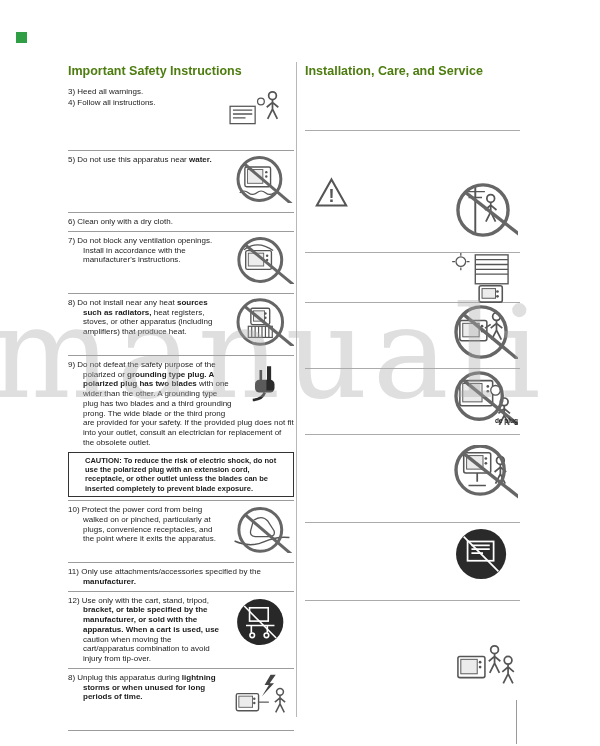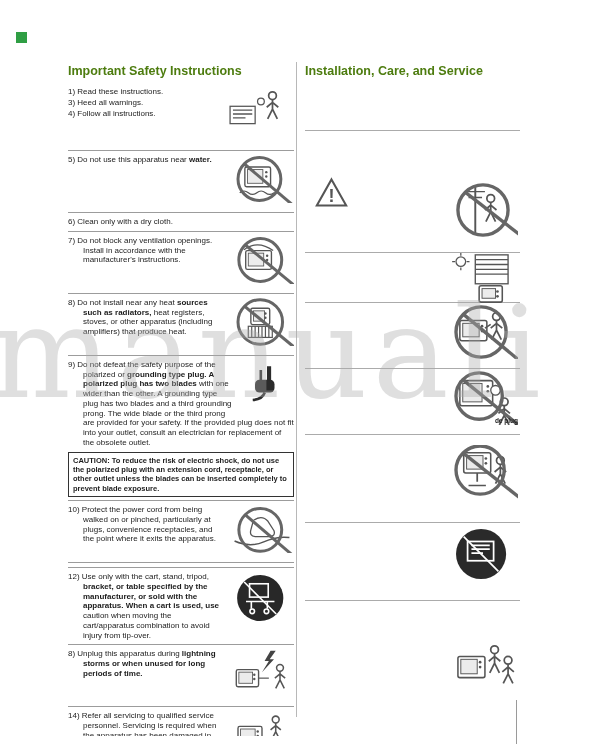--- a/index.html
+++ b/index.html
@@ -11,21 +11,21 @@
 
   .left-col{position:absolute;left:68px;top:64px;width:226px;height:672px;overflow:hidden;}
   .right-col{position:absolute;left:305px;top:64px;width:215px;height:672px;}
   .col-title{font-size:12.5px;font-weight:bold;margin:0 0 9px 0;color:#4d7c0f;}
 
   .block{overflow:hidden;}
   .illo{float:right;margin:0 0 2px 6px;}
   .entry{margin:0 0 1px 0;font-size:8px;line-height:1.22;padding-left:15px;text-indent:-15px;}
   .entry b{font-weight:bold;}
   .num{font-weight:normal;}
-  .caution{clear:both;border:1px solid #333;padding:3px 4px;font-size:7.5px;font-weight:bold;
+  .caution{clear:both;border:1px solid #333;padding:3px 16px;font-size:7.5px;font-weight:bold;
            line-height:1.25;margin-top:4px;}
   .sep{border-top:1px solid #9c9c9c;margin:3px 0 4px 0;height:0;}
 
   .rsec{position:relative;}
   .rline{border-bottom:1px solid #ababab;}
   .rillo{position:absolute;right:2px;}
   .warn{position:absolute;left:10px;top:46px;}
   .rcap{position:absolute;right:2px;bottom:10px;font-size:6.5px;font-weight:bold;color:#222;}
 
   .watermark{position:absolute;left:-10px;top:278px;z-index:40;pointer-events:none;
@@ -47,21 +47,20 @@
               <g stroke="#555" stroke-width="1.3" fill="#fff">
                 <rect x="6" y="20" width="26" height="18"></rect>
                 <path d="M9 24h20M9 28h20M9 32h13"></path>
               </g>
               <g stroke="#555" stroke-width="1.8" fill="none">
                 <circle cx="50" cy="9" r="4" fill="#fff"></circle>
                 <path d="M50 13 v10 M50 16 l-6 5 M50 16 l6 5 M50 23 l-5 10 M50 23 l5 10"></path>
               </g>
               <circle cx="38" cy="15" r="3.5" fill="#fff" stroke="#555" stroke-width="1.3"></circle>
             </svg></div>
-          <p class="entry"><span class="num">1) </span><span>Read these instructions.</span></p>
           <p class="entry"><span class="num">3) </span><span>Heed all warnings.</span></p>
           <p class="entry"><span class="num">4) </span><span>Follow all instructions.</span></p>
         </div>
         <div class="sep"></div>
         <div class="block">
           <div class="illo"><svg viewBox="0 0 72 56" width="64" height="48" xmlns="http://www.w3.org/2000/svg">
               <g stroke="#555" stroke-width="1.6" fill="#fff">
                 <rect x="16" y="14" width="30" height="23" rx="2"></rect>
                 <rect x="19" y="17" width="18" height="16" fill="#ececec" stroke-width="1"></rect>
                 <circle cx="41" cy="20" r="1.4" fill="#555" stroke="none"></circle>
@@ -135,20 +134,23 @@
               <path d="M4 42q18 8 34 1t30 -5" stroke="#555" stroke-width="1.8" fill="none"></path>
               <path d="M26 18q10 -7 17 1l7 11q2 6 -5 7H28q-7 -1 -5 -8z" fill="#fff" stroke="#555" stroke-width="1.5"></path>
               <g stroke="#666" stroke-width="3.5" fill="none">
                 <circle cx="34" cy="29" r="25"></circle>
                 <line x1="16.2" y1="11.2" x2="3417.8" y2="2917.8"></line>
               </g>
             </svg></div>
           <p class="entry"><span class="num">10) </span><span>Protect the power cord from being walked on or pinched, particularly at plugs, convenience receptacles, and the point where it exits the apparatus.</span></p>
         </div>
         <div class="sep"></div>
+        <div class="block">
+          <p class="entry"><span class="num">11) </span><span>Only use attachments/accessories specified by the </span><b>manufacturer.</b></p>
+        </div>
         <div class="sep"></div>
         <div class="block">
           <div class="illo"><svg viewBox="0 0 72 56" width="64" height="52" xmlns="http://www.w3.org/2000/svg">
               <circle cx="34" cy="28" r="26" fill="#282828"></circle>
               <g stroke="#fff" stroke-width="1.8" fill="none">
                 <rect x="22" y="12" width="21" height="15"></rect>
                 <path d="M18 32h32M24 32v8M42 32v8"></path>
                 <circle cx="25" cy="43" r="2.6"></circle>
                 <circle cx="41" cy="43" r="2.6"></circle>
                 <line x1="16" y1="10" x2="52" y2="46"></line>

